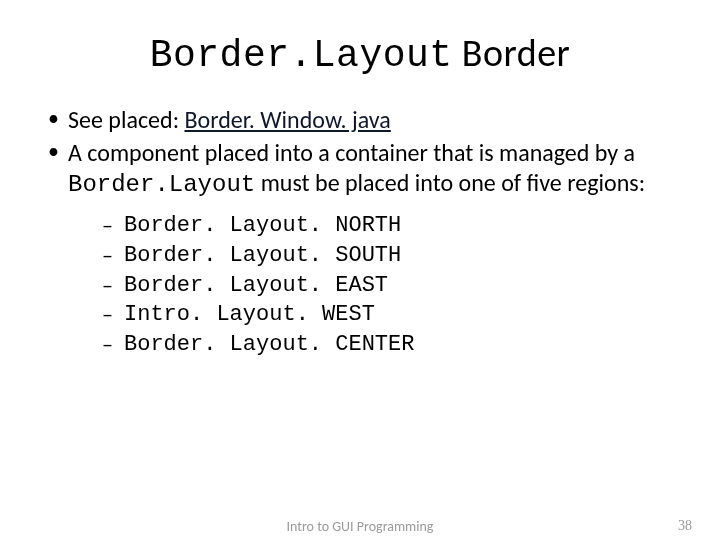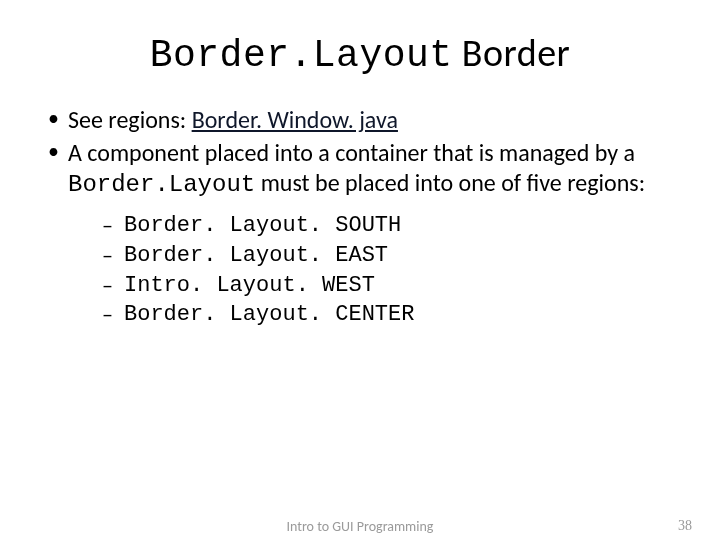--- a/index.html
+++ b/index.html
@@ -23,25 +23,26 @@
 <body>
 
 <div class="slide">
 
   <h1 class="title">
     <span class="code">Border.Layout</span><span> Border</span>
   </h1>
 
   <ul class="top">
     <li>
-      <span>See regions: </span><span class="link">Border. Window. java</span>
+      <span>See placed: </span><span class="link">Border. Window. java</span>
     </li>
     <li>
       <span>A component placed into a container that is managed by a </span><span class="mono">Border.Layout</span><span> must be placed into one of five regions:</span>
       <ul class="sub">
+        <li>Border. Layout. NORTH</li>
         <li>Border. Layout. SOUTH</li>
         <li>Border. Layout. EAST</li>
         <li>Intro. Layout. WEST</li>
         <li>Border. Layout. CENTER</li>
       </ul>
     </li>
   </ul>
 
   <div class="footer">
     <span class="center">Intro to GUI Programming</span>

